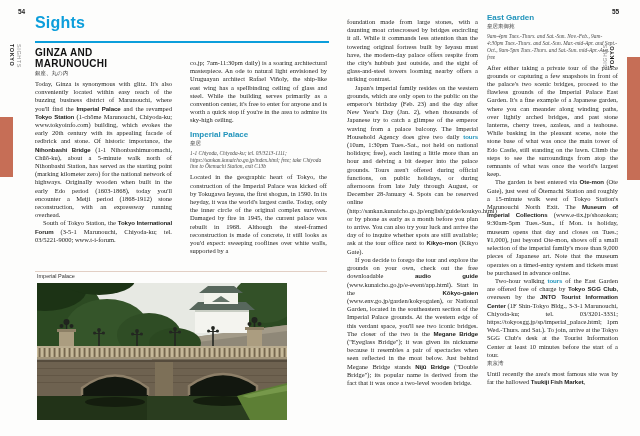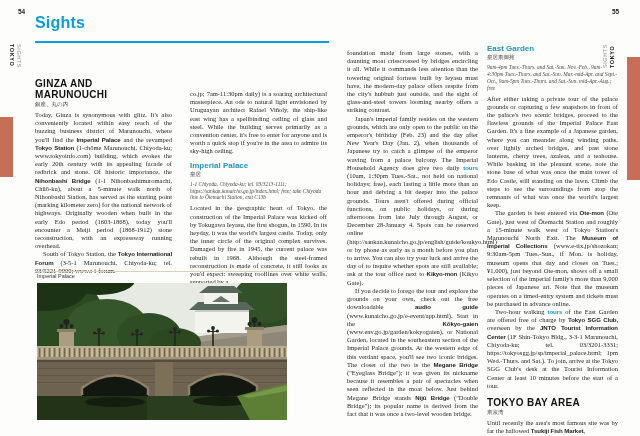--- a/index.html
+++ b/index.html
@@ -31,21 +31,21 @@
   .b-l{left:0;top:117px;width:13px;height:60px;}
   .b-r{left:627px;top:57px;width:13px;height:123px;}
 
   
   .sights-title{position:absolute;left:35px;top:14px;
     font-family:"Liberation Sans",sans-serif;font-weight:bold;
     font-size:16px;letter-spacing:0.2px;color:#0c9edb;}
   .sights-rule{position:absolute;left:35px;top:41px;width:294px;height:2.2px;background:#0c9edb;}
 
   
-  .col{position:absolute;margin-top:31px;}
+  .col{position:absolute;}
   .c1{left:35px;top:47px;width:137px;}
   .c2{left:190px;top:59px;width:137px;}
   .c3{left:347px;top:18px;width:131px;}
   .c4{left:487px;top:13px;width:131px;}
 
   p{margin:0;text-align:justify;font-size:6.5px;line-height:8.2px;color:#1d1d1b;}
   p.ind{text-indent:8px;}
   p b{font-family:"Liberation Sans",sans-serif;font-weight:bold;font-size:6.1px;letter-spacing:-0.1px;}
   p b.xref{color:#2093bb;}
 
@@ -213,18 +213,17 @@
     <p class="ind">If you decide to forego the tour and explore the grounds on your own, check out the free downloadable <b>audio guide</b> (www.kunaicho.go.jp/e-event/app.html). Start in the <b>Kōkyo-gaien</b> (www.env.go.jp/garden/kokyogaien), or National Garden, located in the southeastern section of the Imperial Palace grounds. At the western edge of this verdant space, you'll see two iconic bridges. The closer of the two is the <b>Megane Bridge</b> ("Eyeglass Bridge"); it was given its nickname because it resembles a pair of spectacles when seen reflected in the moat below. Just behind Megane Bridge stands <b>Nijū Bridge</b> ("Double Bridge"); its popular name is derived from the fact that it was once a two-level wooden bridge.</p>
   </div>
 
   <div class="col c4">
     <h3 class="h-sub first">East Garden</h3>
     <div class="jp">皇居東御苑</div>
     <div class="details">9am-4pm Tues.-Thurs. and Sat.-Sun. Nov.-Feb., 9am-4:30pm Tues.-Thurs. and Sat.-Sun. Mar.-mid-Apr. and Sept.-Oct., 9am-5pm Tues.-Thurs. and Sat.-Sun. mid-Apr.-Aug.; free</div>
     <p>After either taking a private tour of the palace grounds or capturing a few snapshots in front of the palace's two scenic bridges, proceed to the flawless grounds of the Imperial Palace East Garden. It's a fine example of a Japanese garden, where you can meander along winding paths, over lightly arched bridges, and past stone lanterns, cherry trees, azaleas, and a teahouse. While basking in the pleasant scene, note the stone base of what was once the main tower of Edo Castle, still standing on the lawn. Climb the steps to see the surroundings from atop the remnants of what was once the world's largest keep.</p>
     <p class="ind">The garden is best entered via <b>Ote-mon</b> (Ote Gate), just west of Ōtemachi Station and roughly a 15-minute walk west of Tokyo Station's Marunouchi North Exit. The <b>Museum of Imperial Collections</b> (www.e-tix.jp/shozokan; 9:30am-5pm Tues.-Sun., if Mon. is holiday, museum opens that day and closes on Tues.; ¥1,000), just beyond Ote-mon, shows off a small selection of the imperial family's more than 9,000 pieces of Japanese art. Note that the museum operates on a timed-entry system and tickets must be purchased in advance online.</p>
     <p class="ind">Two-hour walking <b class="xref">tours</b> of the East Garden are offered free of charge by <b>Tokyo SGG Club,</b> overseen by the <b>JNTO Tourist Information Center</b> (1F Shin-Tokyo Bldg., 3-3-1 Marunouchi, Chiyoda-ku; tel. 03/3201-3331; https://tokyosgg.jp/sp/imperial_palace.html; 1pm Wed.-Thurs. and Sat.). To join, arrive at the Tokyo SGG Club's desk at the Tourist Information Center at least 10 minutes before the start of a tour.</p>
-    <h2 class="h-major mt">TOKYO BAY AREA</h2>
     <div class="jp">東京湾</div>
     <p>Until recently the area's most famous site was by far the hallowed <b>Tsukiji Fish Market,</b></p>
   </div>
 
 </div>
 
 </body></html>

